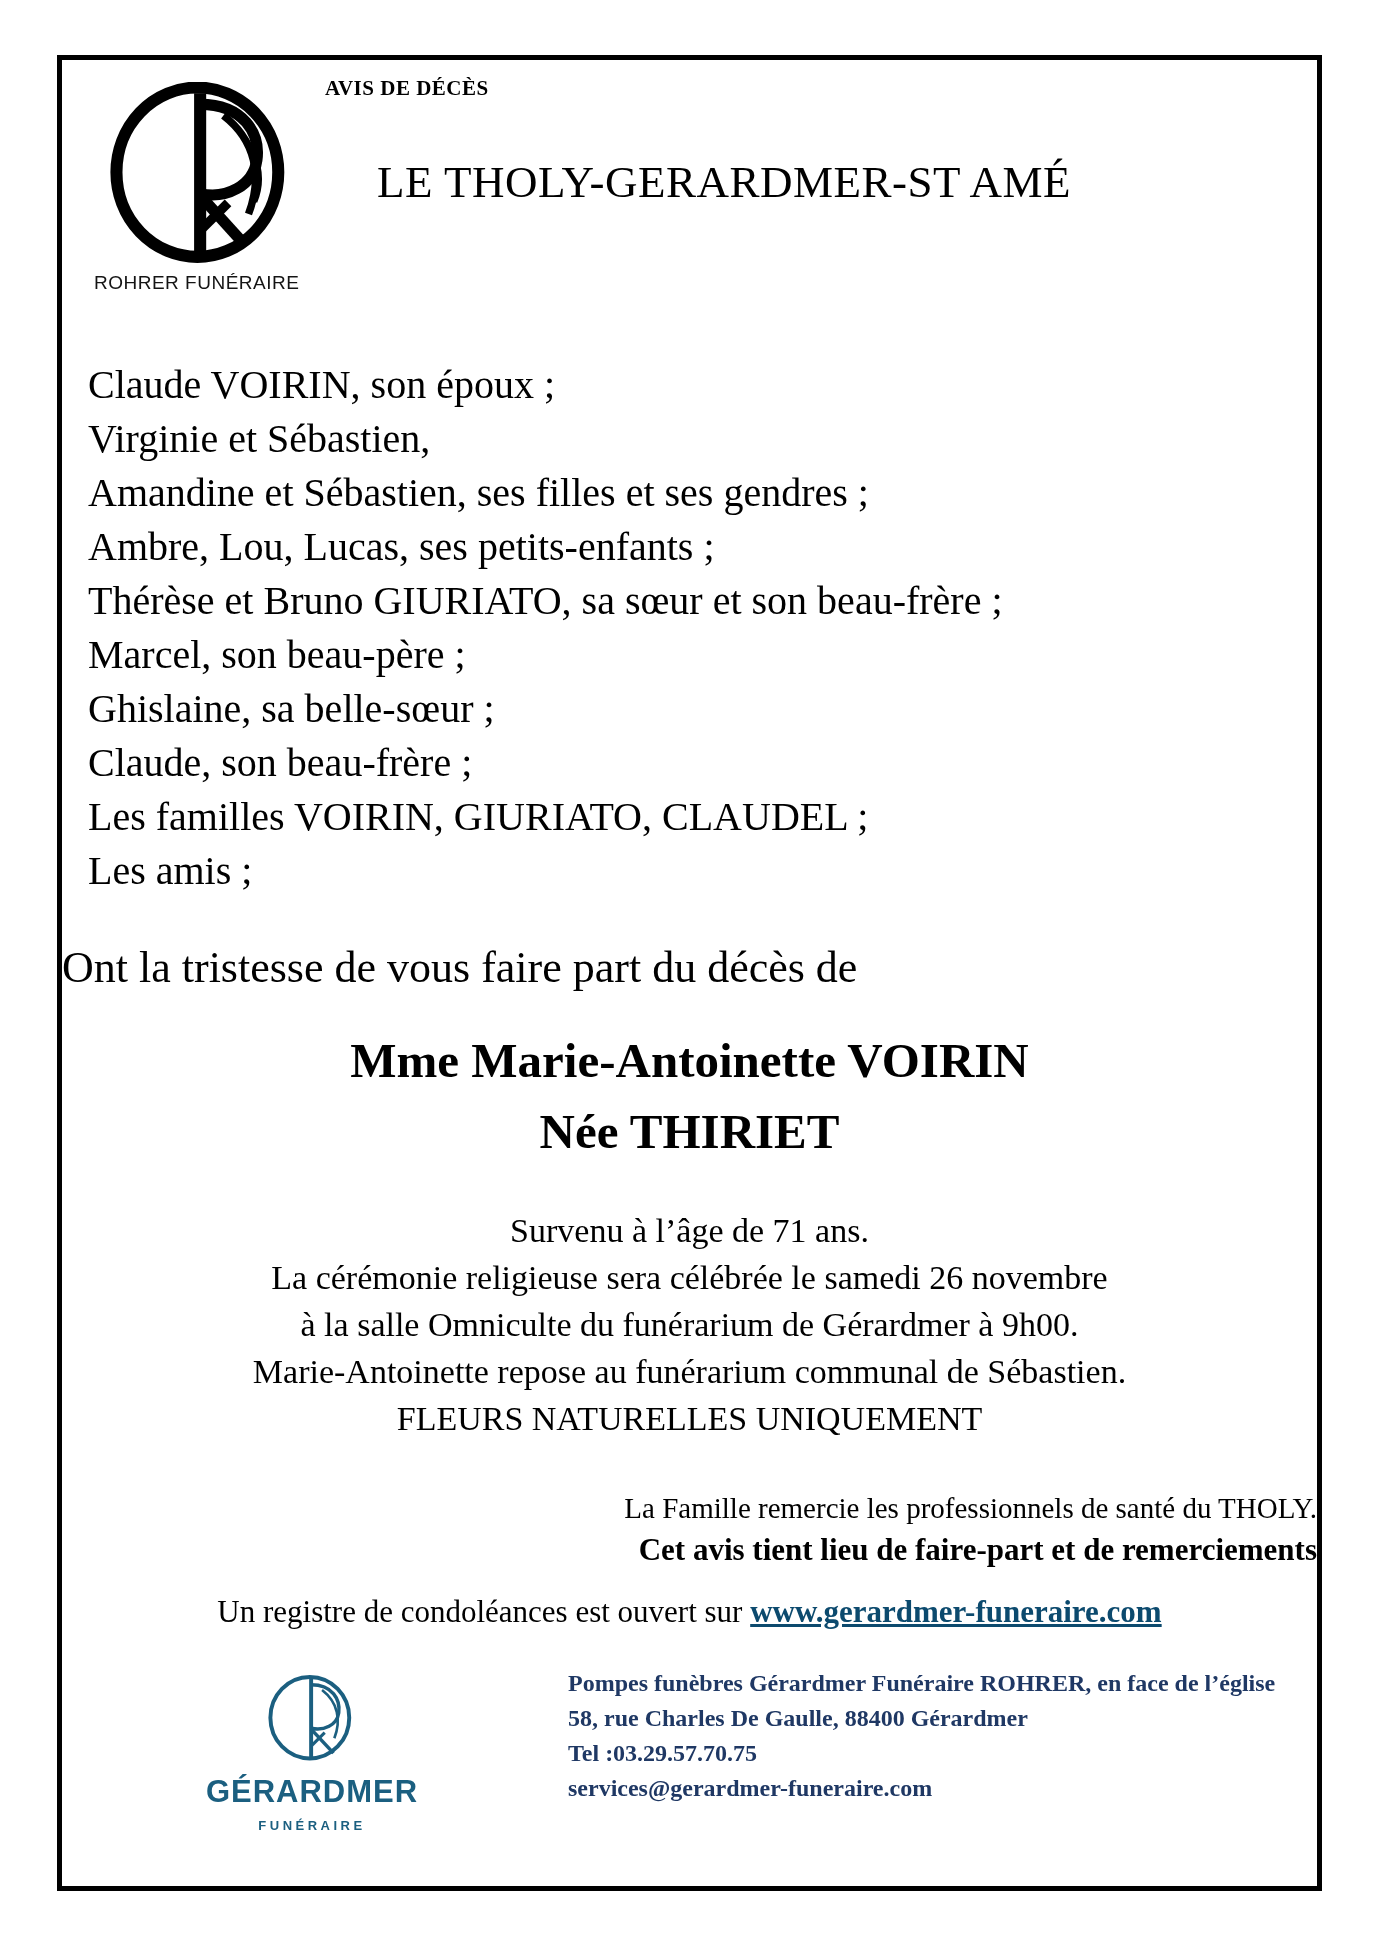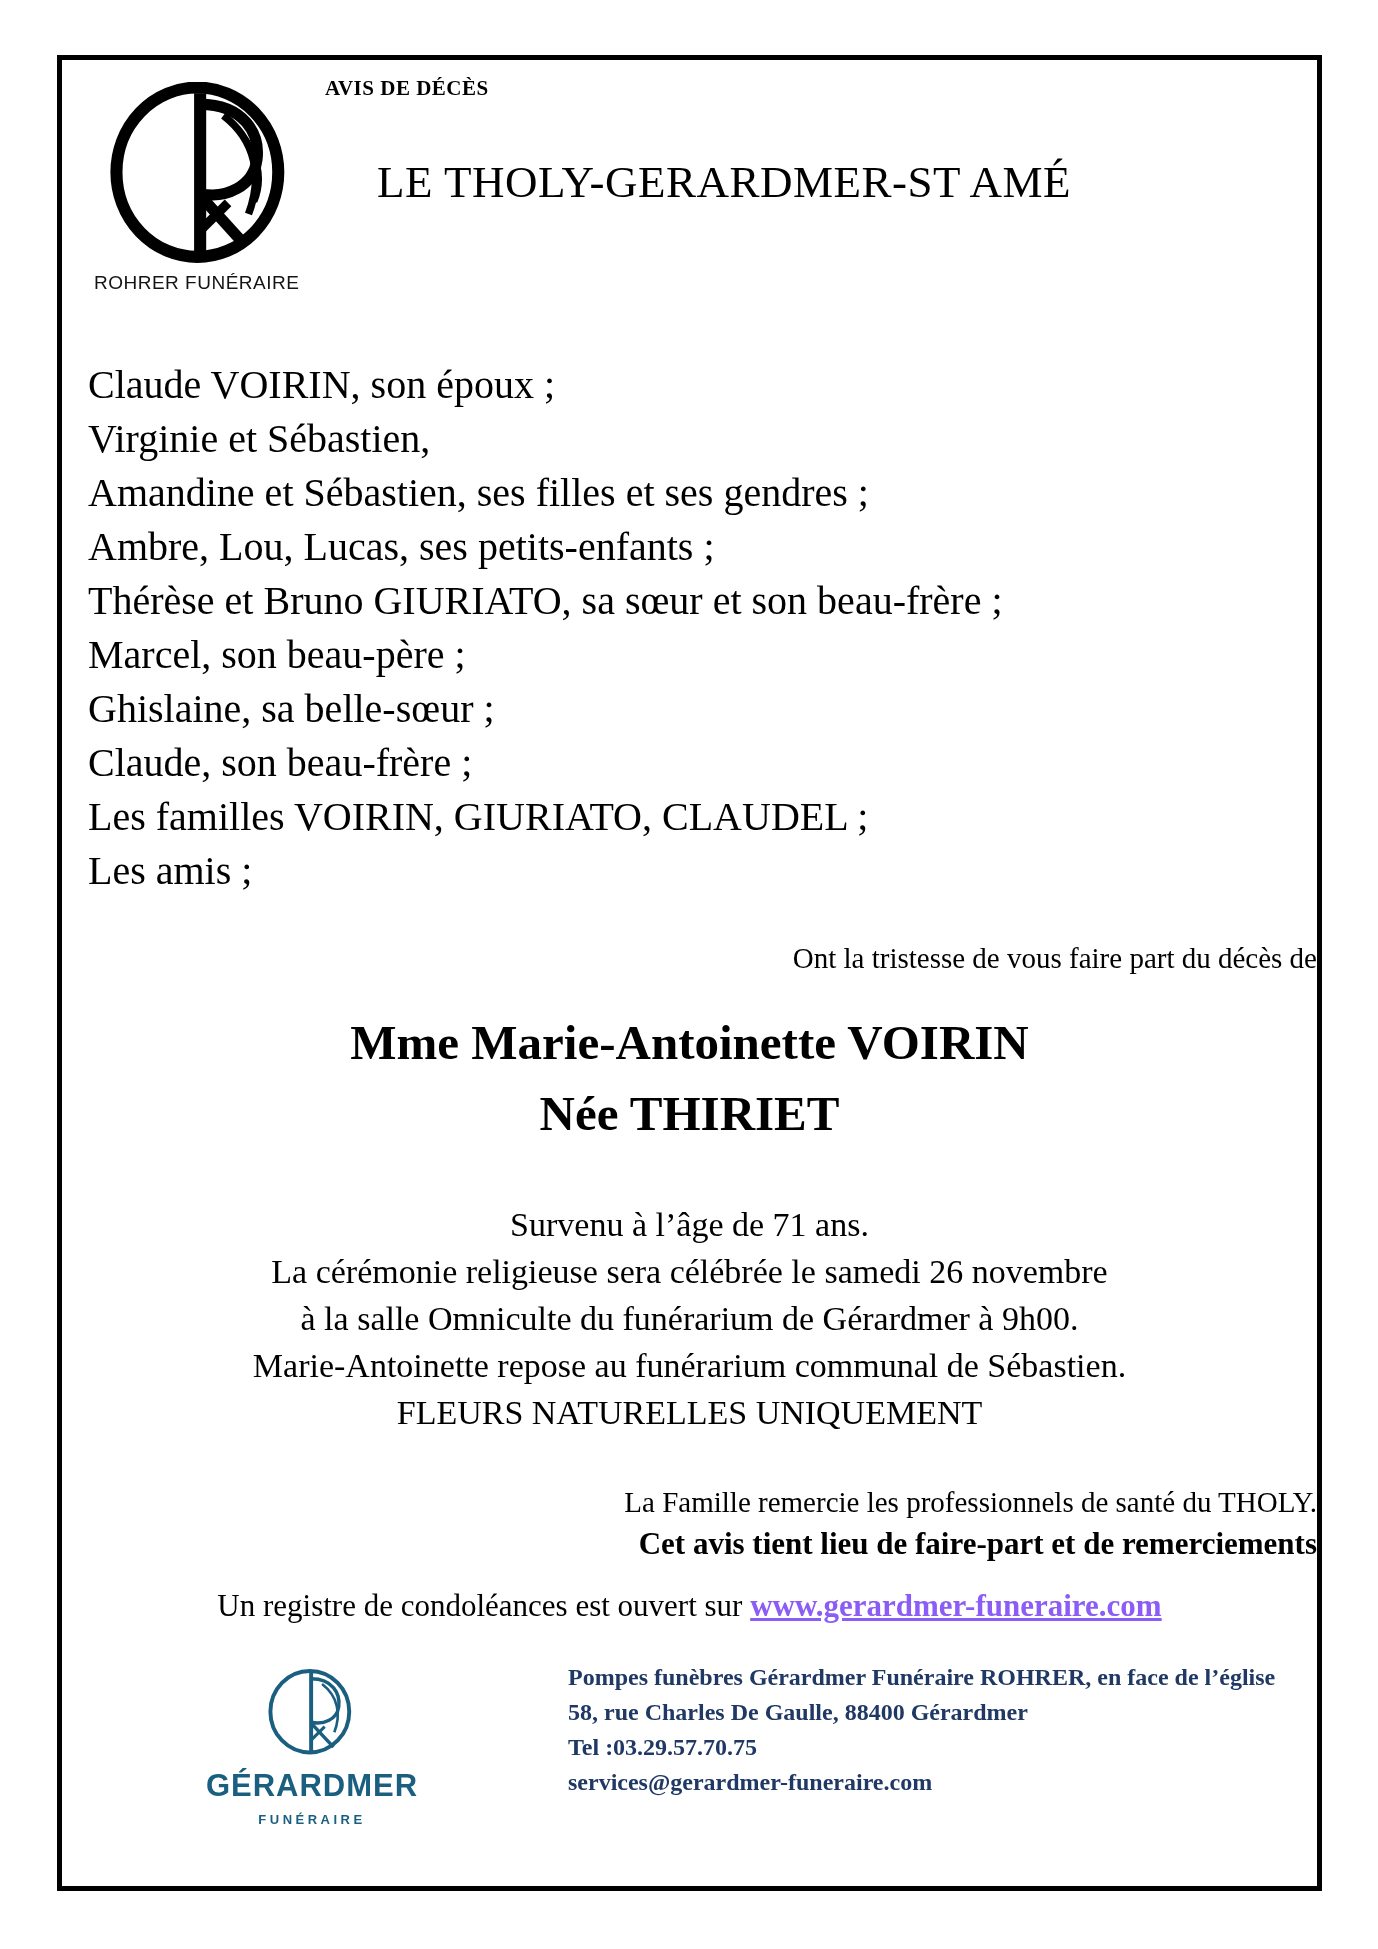--- a/index.html
+++ b/index.html
@@ -27,25 +27,25 @@
   }
   .places-title{
     position:absolute;left:0;right:0;top:96px;text-align:center;
     font-size:45px;letter-spacing:.5px;padding-left:69px;
   }
 
   
   .family{margin:40px 0 0 26px;font-size:40px;line-height:54px;}
 
   
-  .intro{margin-top:44px;text-align:right;font-size:29px;}
+  .intro{margin-top:44px;text-align:left;font-size:44px;}
   .deceased{margin-top:32px;text-align:center;font-size:49px;font-weight:bold;line-height:71px;}
 
   
-  .details{margin-top:52px;text-align:center;font-size:34px;line-height:47px;}
+  .details{margin-top:40px;text-align:center;font-size:34px;line-height:47px;}
 
   
   .thanks{margin-top:46px;text-align:right;font-size:29px;line-height:41px;}
   .thanks .bold-line{font-weight:bold;font-size:31px;}
 
   
   .register{margin-top:24px;text-align:center;font-size:31px;}
   .register a{
     font-weight:bold;text-decoration:underline;cursor:pointer;
   }
@@ -118,21 +118,21 @@
     <div>Marie-Antoinette repose au funérarium communal de Sébastien.</div>
     <div>FLEURS NATURELLES UNIQUEMENT</div>
   </div>
 
   <div class="thanks">
     <div>La Famille remercie les professionnels de santé du THOLY.</div>
     <div class="bold-line">Cet avis tient lieu de faire-part et de remerciements</div>
   </div>
 
   <div class="register">
-    <span>Un registre de condoléances est ouvert sur </span><a id="register-link" style="color: #8b5cf6;">www.gerardmer-funeraire.com</a>
+    <span>Un registre de condoléances est ouvert sur </span><a id="register-link" style="color: #0c4a6e;">www.gerardmer-funeraire.com</a>
   </div>
 
   <div class="footer">
     <div class="f-logo" id="footer-logo">
       <svg width="92" height="94" viewBox="0 0 210 200">
         <g fill="none" stroke="#1b5f80">
           <ellipse cx="100" cy="97" rx="90" ry="93" stroke-width="9"></ellipse>
           <line x1="103" y1="6" x2="103" y2="188" stroke-width="9"></line>
           <path d="M103,22 C152,22 170,56 166,86 C162,114 132,128 103,121" stroke-width="8"></path>
           <path d="M103,123 L154,178" stroke-width="8"></path>

